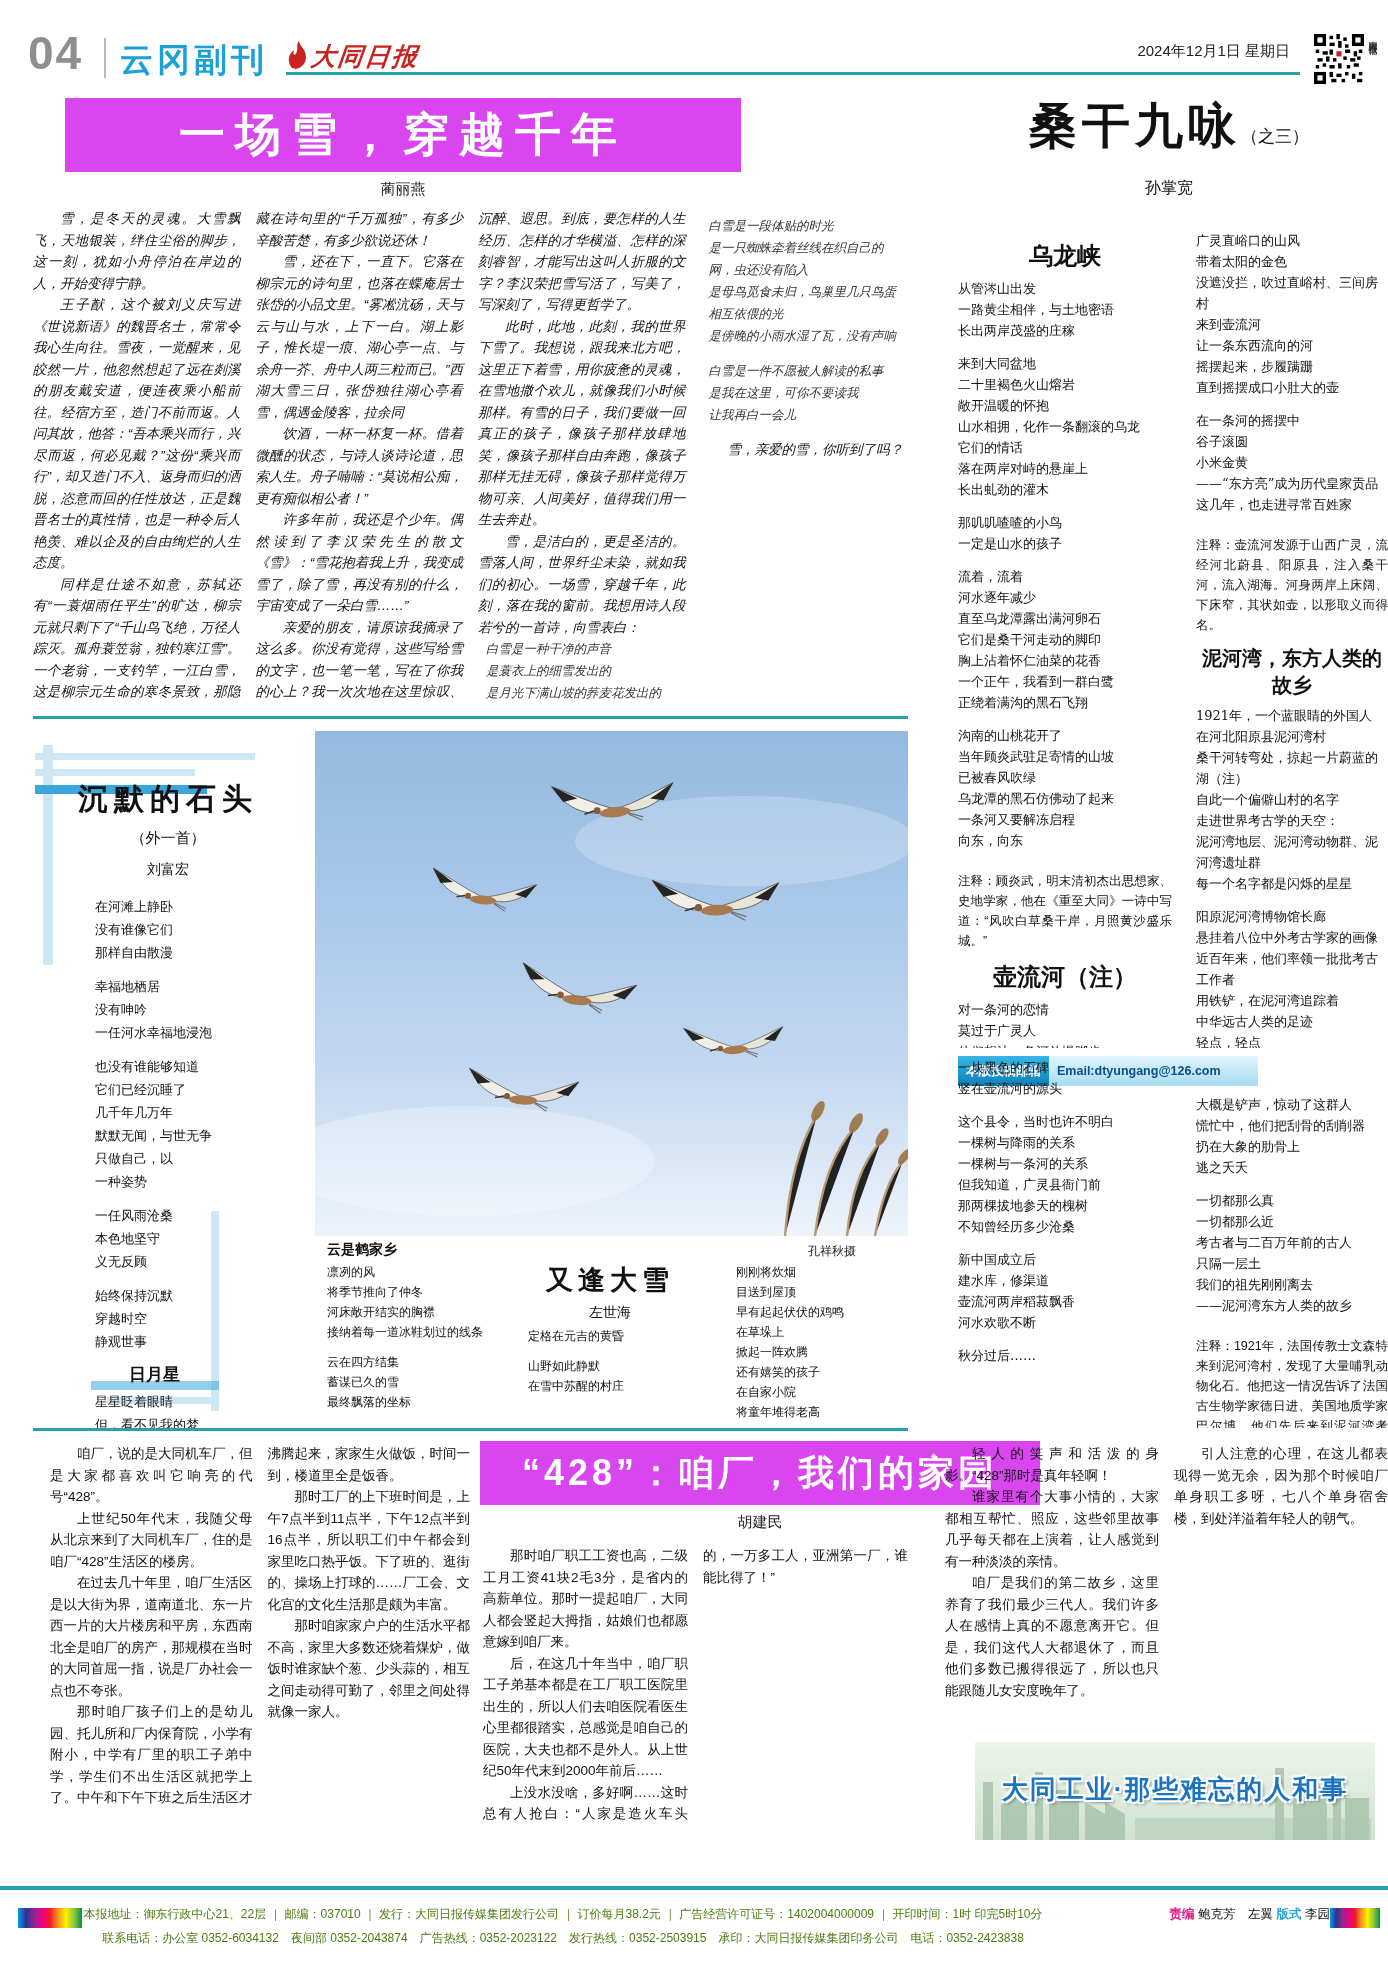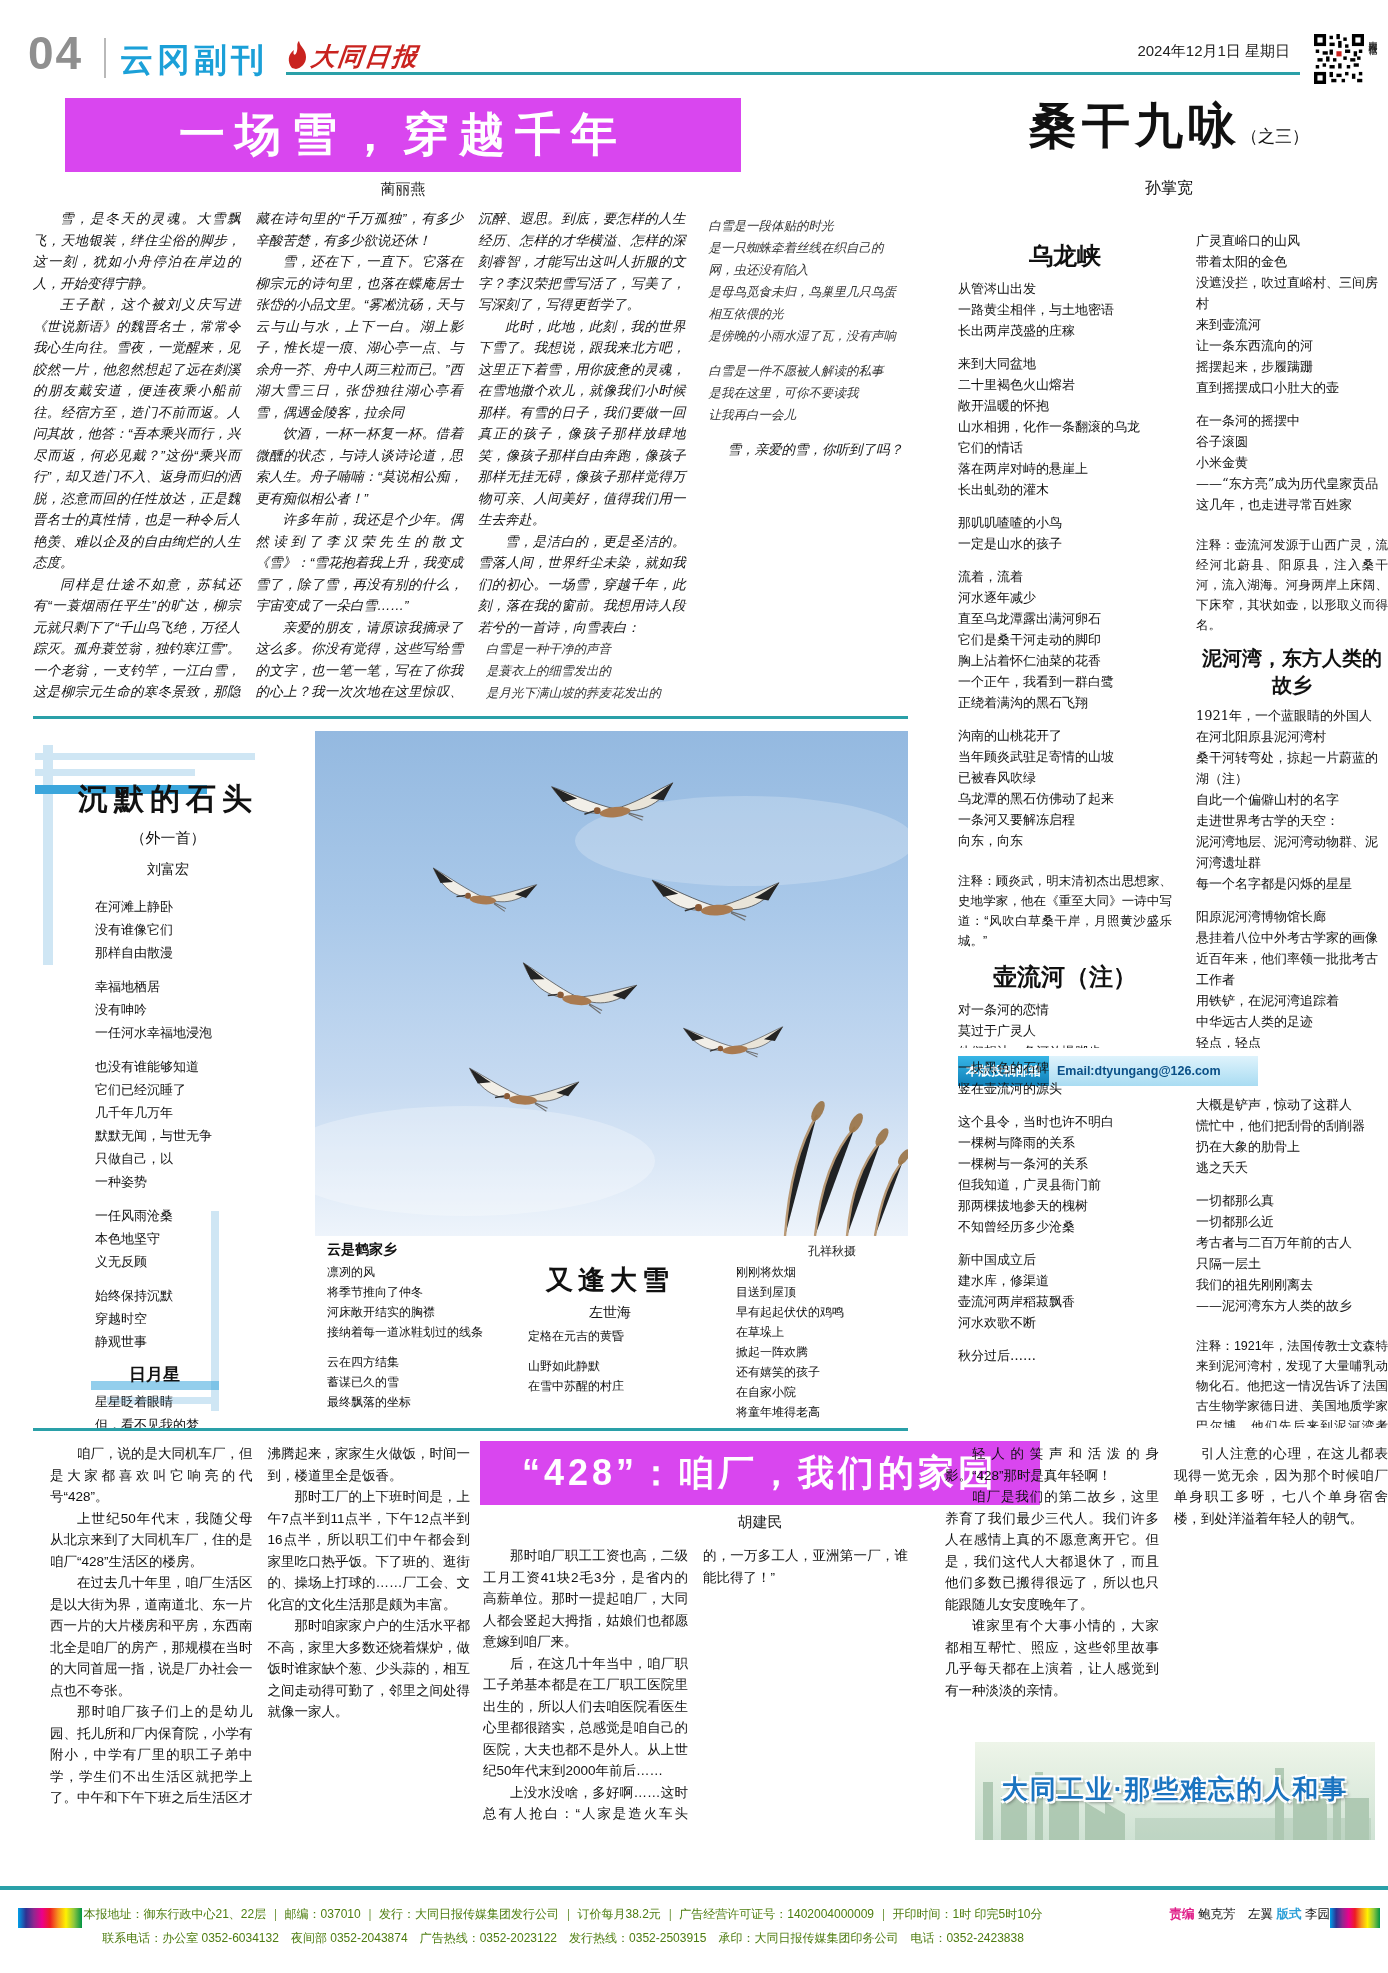--- a/index.html
+++ b/index.html
@@ -441,22 +441,22 @@
       <div class="blk-p">那时工厂的上下班时间是，上午7点半到11点半，下午12点半到16点半，所以职工们中午都会到家里吃口热乎饭。下了班的、逛街的、操场上打球的……厂工会、文化宫的文化生活那是颇为丰富。</div>
       <div class="blk-p">那时咱家家户户的生活水平都不高，家里大多数还烧着煤炉，做饭时谁家缺个葱、少头蒜的，相互之间走动得可勤了，邻里之间处得就像一家人。</div>
     </div>
   <div class="abs artreg regb">
       <div class="blk-p">那时咱厂职工工资也高，二级工月工资41块2毛3分，是省内的高薪单位。那时一提起咱厂，大同人都会竖起大拇指，姑娘们也都愿意嫁到咱厂来。</div>
       <div class="blk-p">后，在这几十年当中，咱厂职工子弟基本都是在工厂职工医院里出生的，所以人们去咱医院看医生心里都很踏实，总感觉是咱自己的医院，大夫也都不是外人。从上世纪50年代末到2000年前后……</div>
       <div class="blk-p">上没水没啥，多好啊……这时总有人抢白：“人家是造火车头的，一万多工人，亚洲第一厂，谁能比得了！”</div>
     </div>
   <div class="abs artreg regc">
       <div class="blk-p">轻人的笑声和活泼的身影。“428”那时是真年轻啊！</div>
+      <div class="blk-p">谁家里有个大事小情的，大家都相互帮忙、照应，这些邻里故事几乎每天都在上演着，让人感觉到有一种淡淡的亲情。</div>
       <div class="blk-p">咱厂是我们的第二故乡，这里养育了我们最少三代人。我们许多人在感情上真的不愿意离开它。但是，我们这代人大都退休了，而且他们多数已搬得很远了，所以也只能跟随儿女安度晚年了。</div>
-      <div class="blk-p">谁家里有个大事小情的，大家都相互帮忙、照应，这些邻里故事几乎每天都在上演着，让人感觉到有一种淡淡的亲情。</div>
       <div class="blk-p">引人注意的心理，在这儿都表现得一览无余，因为那个时候咱厂单身职工多呀，七八个单身宿舍楼，到处洋溢着年轻人的朝气。</div>
     </div>
 
   <div class="abs indbanner">
     <svg width="400" height="98" viewBox="0 0 400 98" style="position:absolute;left:0;top:0;">
       <g fill="#a8c4ad" opacity="0.85">
         <rect x="8" y="40" width="10" height="58"></rect>
           <rect x="26" y="54" width="26" height="44"></rect>
         <rect x="60" y="30" width="8" height="68"></rect>
           <rect x="74" y="48" width="30" height="50"></rect>

